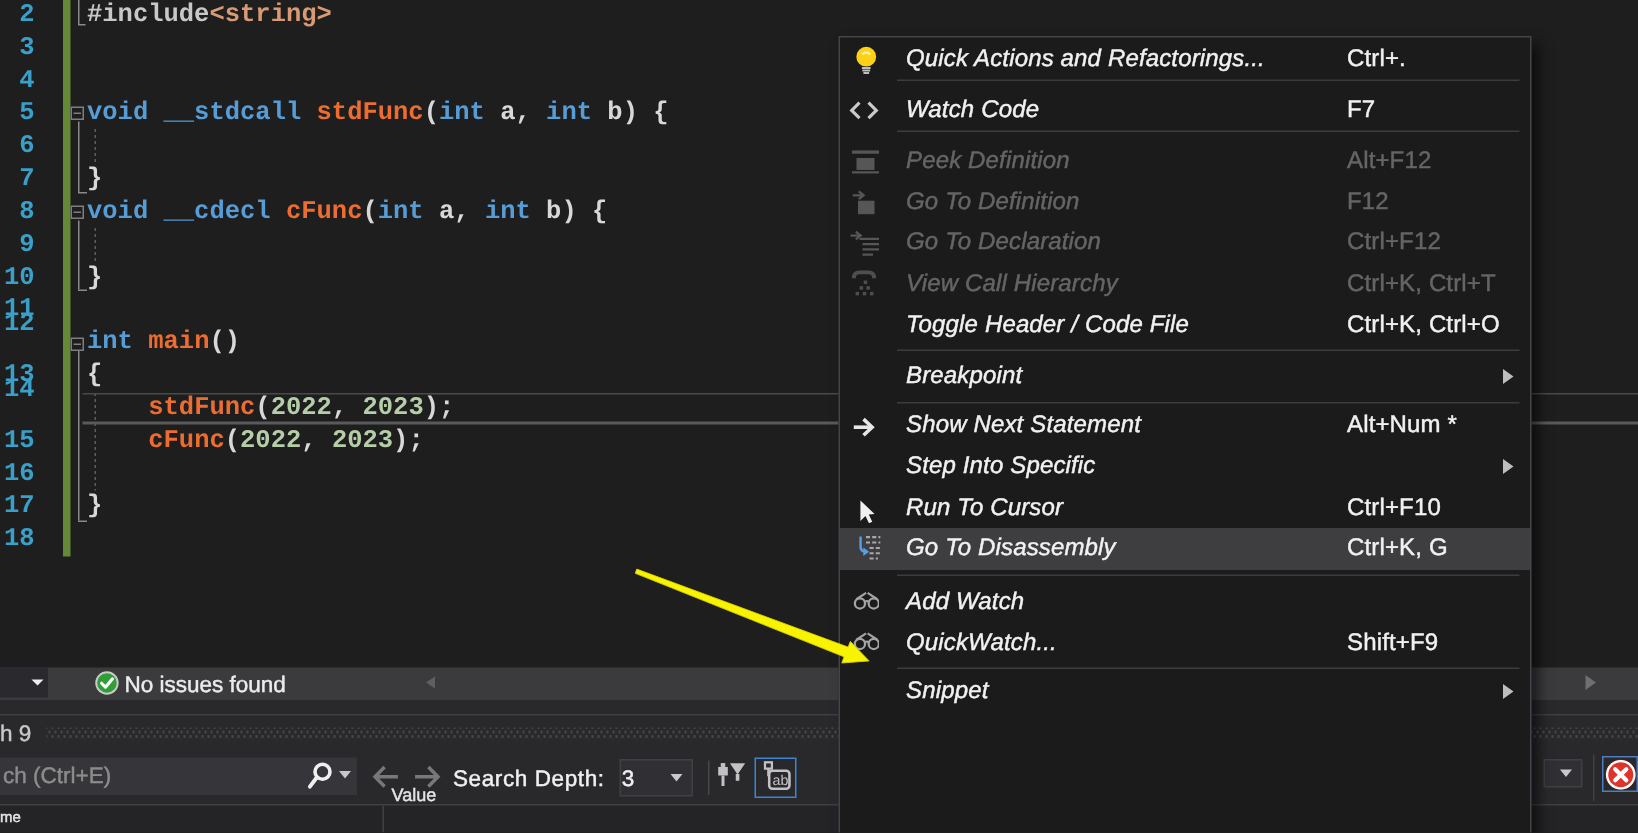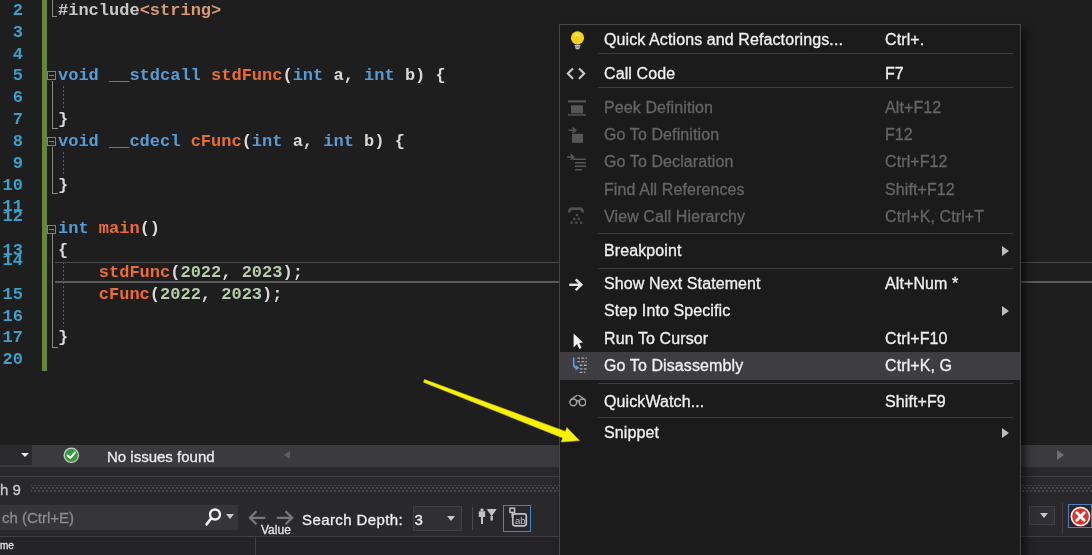--- a/index.html
+++ b/index.html
@@ -33,22 +33,22 @@
         background-image:radial-gradient(#46464a 0.7px,transparent 0.95px),radial-gradient(#46464a 0.7px,transparent 0.95px);
         background-size:4px 6px;background-position:0 0,2px 3px;}
   .sline{background:#3f3f44;position:absolute;}
   .issuebar,.watch{-webkit-text-stroke:0.3px;}
   .tri{width:0;height:0;position:absolute;}
   
   .menu{position:absolute;left:559px;top:24px;width:462px;height:560px;background:#1b1b1c;
         border:1px solid #454549;box-sizing:border-box;box-shadow:5px 5px 8px rgba(0,0,0,.55);
         padding-top:1px;z-index:10;font-size:16px;letter-spacing:0.1px;color:#f1f1f1;-webkit-text-stroke:0.3px;}
   .mi{position:relative;height:27.45px;}
-  .mi .lbl{position:absolute;left:44px;top:50%;transform:translateY(-50%);white-space:pre;}
-  .mi .sc{position:absolute;left:325px;top:50%;transform:translateY(-50%);white-space:pre;}
+  .mi .lbl{position:absolute;left:44px;top:50%;transform:translateY(-50%);white-space:pre;font-style:italic;}
+  .mi .sc{position:absolute;left:338px;top:50%;transform:translateY(-50%);white-space:pre;}
   .mi.dis{color:#656565;}
   .mi.hl{background:#3e3e40;}
   .msep{height:5.5px;border-top:1px solid #3c3c3f;margin-left:38px;margin-right:7px;}
   .msep.m2{margin-top:2px;height:3.5px;}
   .msep.m25{margin-top:2.5px;height:1.5px;}
   .msep.m4{margin-top:3px;height:4.5px;}
   .msep.m3{margin-top:1.5px;height:1.5px;}
   .mico{position:absolute;left:6px;top:50%;transform:translateY(-50%);width:20px;height:20px;}
   .sub{position:absolute;left:442px;top:50%;transform:translateY(-50%);
        width:0;height:0;border-left:7px solid #bdbdbd;border-top:5px solid transparent;
@@ -68,21 +68,21 @@
   <div class="lnum" style="top:131px">8</div>
   <div class="lnum" style="top:153px">9</div>
   <div class="lnum" style="top:175px">10</div>
   <div class="lnum" style="top:196px">11</div>
   <div class="lnum" style="top:206px">12</div>
   <div class="lnum" style="top:240px">13</div>
   <div class="lnum" style="top:250px">14</div>
   <div class="lnum" style="top:284px">15</div>
   <div class="lnum" style="top:306px">16</div>
   <div class="lnum" style="top:327px">17</div>
-  <div class="lnum" style="top:349px">20</div>
+  <div class="lnum" style="top:349px">18</div>
 
   <div class="row" style="left:58px;top:0"><span class="p">#include</span><span class="s">&lt;string&gt;</span></div>
   <div class="row" style="left:58px;top:65px"><span class="k">void __stdcall </span><span class="f">stdFunc</span><span class="w">(</span><span class="k">int</span><span class="w"> a, </span><span class="k">int</span><span class="w"> b) {</span></div>
   <div class="row" style="left:58px;top:109px"><span class="w">}</span></div>
   <div class="row" style="left:58px;top:131px"><span class="k">void __cdecl </span><span class="f">cFunc</span><span class="w">(</span><span class="k">int</span><span class="w"> a, </span><span class="k">int</span><span class="w"> b) {</span></div>
   <div class="row" style="left:58px;top:175px"><span class="w">}</span></div>
   <div class="row" style="left:58px;top:218px"><span class="k">int </span><span class="f">main</span><span class="w">()</span></div>
   <div class="row" style="left:58px;top:240px"><span class="w">{</span></div>
   <div class="row" style="left:58px;top:262px"><span class="w">    </span><span class="f">stdFunc</span><span class="w">(</span><span class="n">2022</span><span class="w">, </span><span class="n">2023</span><span class="w">);</span></div>
   <div class="row" style="left:58px;top:284px"><span class="w">    </span><span class="f">cFunc</span><span class="w">(</span><span class="n">2022</span><span class="w">, </span><span class="n">2023</span><span class="w">);</span></div>
@@ -108,21 +108,21 @@
 </div>
 
 <div class="issuebar">
   <div class="combo-left"></div>
   <div class="tri" style="left:20.5px;top:8px;border-left:4.4px solid transparent;border-right:4.4px solid transparent;border-top:4.8px solid #eeeeee;"></div>
   <svg class="abs" style="left:62.5px;top:1.5px" width="17" height="17" viewBox="0 0 17 17">
     <circle cx="8.3" cy="8.3" r="7.8" fill="#c9c9c9"></circle>
     <circle cx="8.3" cy="8.3" r="6.5" fill="#2f9e36"></circle>
     <path d="M4.7 8.5 L7.3 11.1 L11.9 5.6" fill="none" stroke="#ffffff" stroke-width="2.1" stroke-linecap="round" stroke-linejoin="round"></path>
   </svg>
-  <div class="abs" style="left:83px;top:2.5px;font-size:15px;color:#ececec;margin-left:24px;">No issues found</div>
+  <div class="abs" style="left:83px;top:2.5px;font-size:15px;color:#ececec;">No issues found</div>
   <div class="tri" style="left:284px;top:6px;border-top:4.5px solid transparent;border-bottom:4.5px solid transparent;border-right:6px solid #5f5f5f;"></div>
   <div class="tri" style="left:1057px;top:5px;border-top:5px solid transparent;border-bottom:5px solid transparent;border-left:7px solid #6f6f6f;"></div>
 </div>
 <div class="sline" style="left:0;top:471px;width:1092px;height:1px;"></div>
 
 <div class="watch">
   <div class="sline" style="left:0;top:8.5px;width:1092px;height:1px;"></div>
   <div class="abs" style="left:0;top:13.5px;font-size:15px;color:#c8c8c8;">h 9</div>
   <div class="dots"></div>
 
@@ -183,21 +183,21 @@
         <path d="M8.6 15.3 L14.4 15.3 M8.9 17 L14.1 17 M9.6 18.6 L13.4 18.6" stroke="#bdbdbd" stroke-width="1.3"></path>
       </svg>
       <span class="lbl">Quick Actions and Refactorings...</span>
       <span class="sc">Ctrl+.</span>
     </div>
   <div class="msep"></div>
   <div class="mi">
       <svg class="mico" viewBox="0 0 20 20">
         <path d="M7 4.4 L1.8 9.6 L7 14.8 M13 4.4 L18.2 9.6 L13 14.8" stroke="#cacaca" stroke-width="2.1" fill="none"></path>
       </svg>
-      <span class="lbl">Call Code</span>
+      <span class="lbl">Watch Code</span>
       <span class="sc">F7</span>
     </div>
   <div class="msep"></div>
   <div class="mi dis">
       <svg class="mico" viewBox="0 0 20 20">
         <path d="M2 3.4 L20 3.4" stroke="#565656" stroke-width="2.2"></path>
         <rect x="5" y="7.3" width="12" height="8" fill="#565656"></rect>
         <path d="M2 16.9 L20 16.9" stroke="#565656" stroke-width="1.5"></path>
       </svg>
       <span class="lbl">Peek Definition</span>
@@ -211,38 +211,38 @@
       <span class="lbl">Go To Definition</span>
       <span class="sc">F12</span>
     </div>
   <div class="mi dis">
       <svg class="mico" viewBox="0 0 20 20">
         <path d="M1 5 L7 5 M4.5 2.4 L7.8 5 L4.5 7.6" stroke="#565656" stroke-width="1.5" fill="none"></path>
         <path d="M7 7.2 L20 7.2 M9 10.7 L20 10.7 M9 14.2 L20 14.2 M9 17.7 L16 17.7" stroke="#565656" stroke-width="1.5"></path>
       </svg>
       <span class="lbl">Go To Declaration</span>
       <span class="sc">Ctrl+F12</span>
-    </div>
-  <div class="mi dis">
-      <span class="lbl">Find All References</span>
-      <span class="sc">Shift+F12</span>
     </div>
   <div class="mi dis">
       <svg class="mico" viewBox="0 0 20 20">
         <path d="M3.2 5.5 Q3.2 1.6 7 1.6 L13 1.6 Q16.8 1.6 16.8 5.5" stroke="#4f4f4f" stroke-width="2.6" fill="none"></path>
         <rect x="9.8" y="7" width="2.3" height="2.3" fill="#4f4f4f"></rect>
         <rect x="7.1" y="10.8" width="2.3" height="2.3" fill="#4f4f4f"></rect>
         <rect x="11.6" y="10.8" width="2.3" height="2.3" fill="#4f4f4f"></rect>
         <rect x="4.4" y="14.6" width="2.3" height="2.3" fill="#4f4f4f"></rect>
         <rect x="9.2" y="14.6" width="2.3" height="2.3" fill="#4f4f4f"></rect>
         <rect x="14" y="14.6" width="2.3" height="2.3" fill="#4f4f4f"></rect>
       </svg>
       <span class="lbl">View Call Hierarchy</span>
       <span class="sc">Ctrl+K, Ctrl+T</span>
     </div>
+  <div class="mi">
+      <span class="lbl">Toggle Header / Code File</span>
+      <span class="sc">Ctrl+K, Ctrl+O</span>
+    </div>
   <div class="msep m2"></div>
   <div class="mi">
       <span class="lbl">Breakpoint</span>
       <span class="sub"></span>
     </div>
   <div class="msep m25"></div>
   <div class="mi">
       <svg class="mico" viewBox="0 0 20 20">
         <path d="M3.2 10.8 L14 10.8" stroke="#e6e6e6" stroke-width="2.4" fill="none"></path>
         <path d="M9.7 5.4 L15.4 10.8 L9.7 16.2" stroke="#e6e6e6" stroke-width="2.4" fill="none"></path>
@@ -271,20 +271,29 @@
       <span class="sc">Ctrl+K, G</span>
     </div>
   <div class="msep m4"></div>
   <div class="mi">
       <svg class="mico" viewBox="0 0 20 20">
         <circle cx="7.3" cy="10.3" r="3.4" fill="none" stroke="#a4a4a4" stroke-width="1.5"></circle>
         <circle cx="16.5" cy="10.3" r="3.4" fill="none" stroke="#a4a4a4" stroke-width="1.5"></circle>
         <path d="M10.7 9.4 Q11.9 8 13.1 9.4" stroke="#a4a4a4" stroke-width="1.4" fill="none"></path>
         <path d="M4.9 7.5 L11.4 3.2 M18.9 7.5 L12.4 3.2" stroke="#a4a4a4" stroke-width="1.4" fill="none"></path>
       </svg>
+      <span class="lbl">Add Watch</span>
+    </div>
+  <div class="mi">
+      <svg class="mico" viewBox="0 0 20 20">
+        <circle cx="7.3" cy="10.3" r="3.4" fill="none" stroke="#a4a4a4" stroke-width="1.5"></circle>
+        <circle cx="16.5" cy="10.3" r="3.4" fill="none" stroke="#a4a4a4" stroke-width="1.5"></circle>
+        <path d="M10.7 9.4 Q11.9 8 13.1 9.4" stroke="#a4a4a4" stroke-width="1.4" fill="none"></path>
+        <path d="M4.9 7.5 L11.4 3.2 M18.9 7.5 L12.4 3.2" stroke="#a4a4a4" stroke-width="1.4" fill="none"></path>
+      </svg>
       <span class="lbl">QuickWatch...</span>
       <span class="sc">Shift+F9</span>
     </div>
   <div class="msep m3"></div>
   <div class="mi">
       <span class="lbl">Snippet</span>
       <span class="sub"></span>
     </div>
 </div>
 

